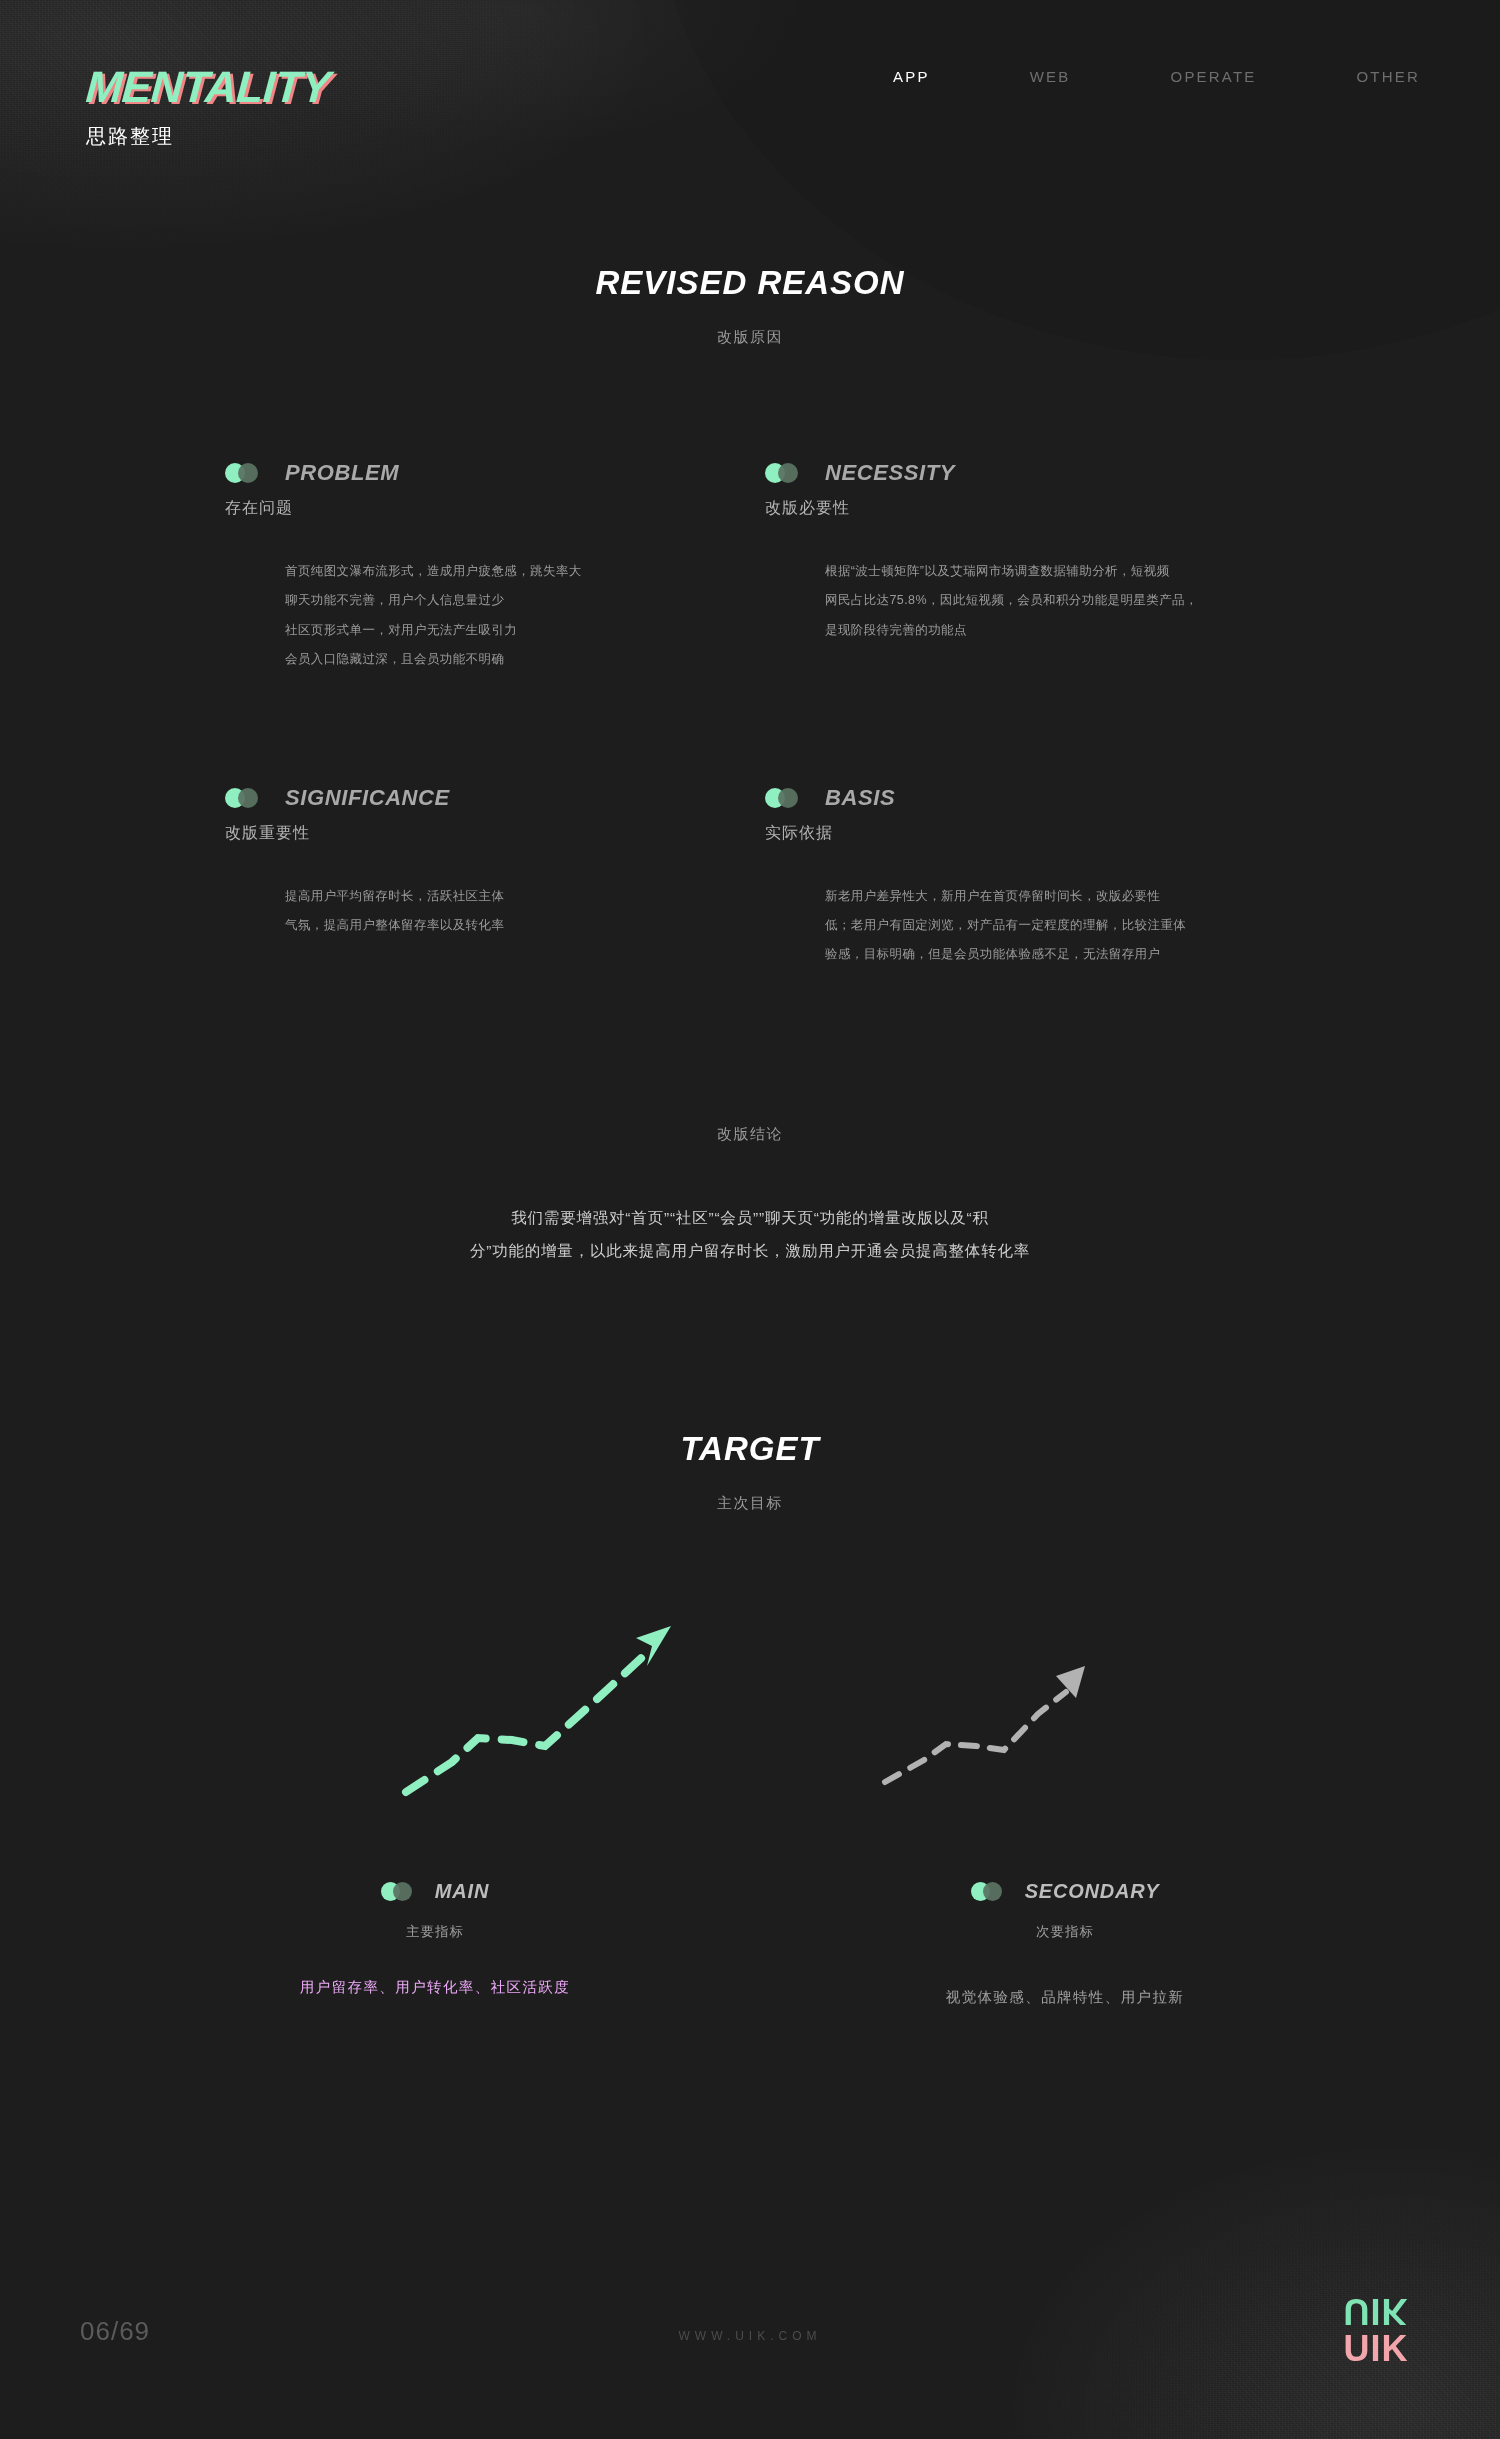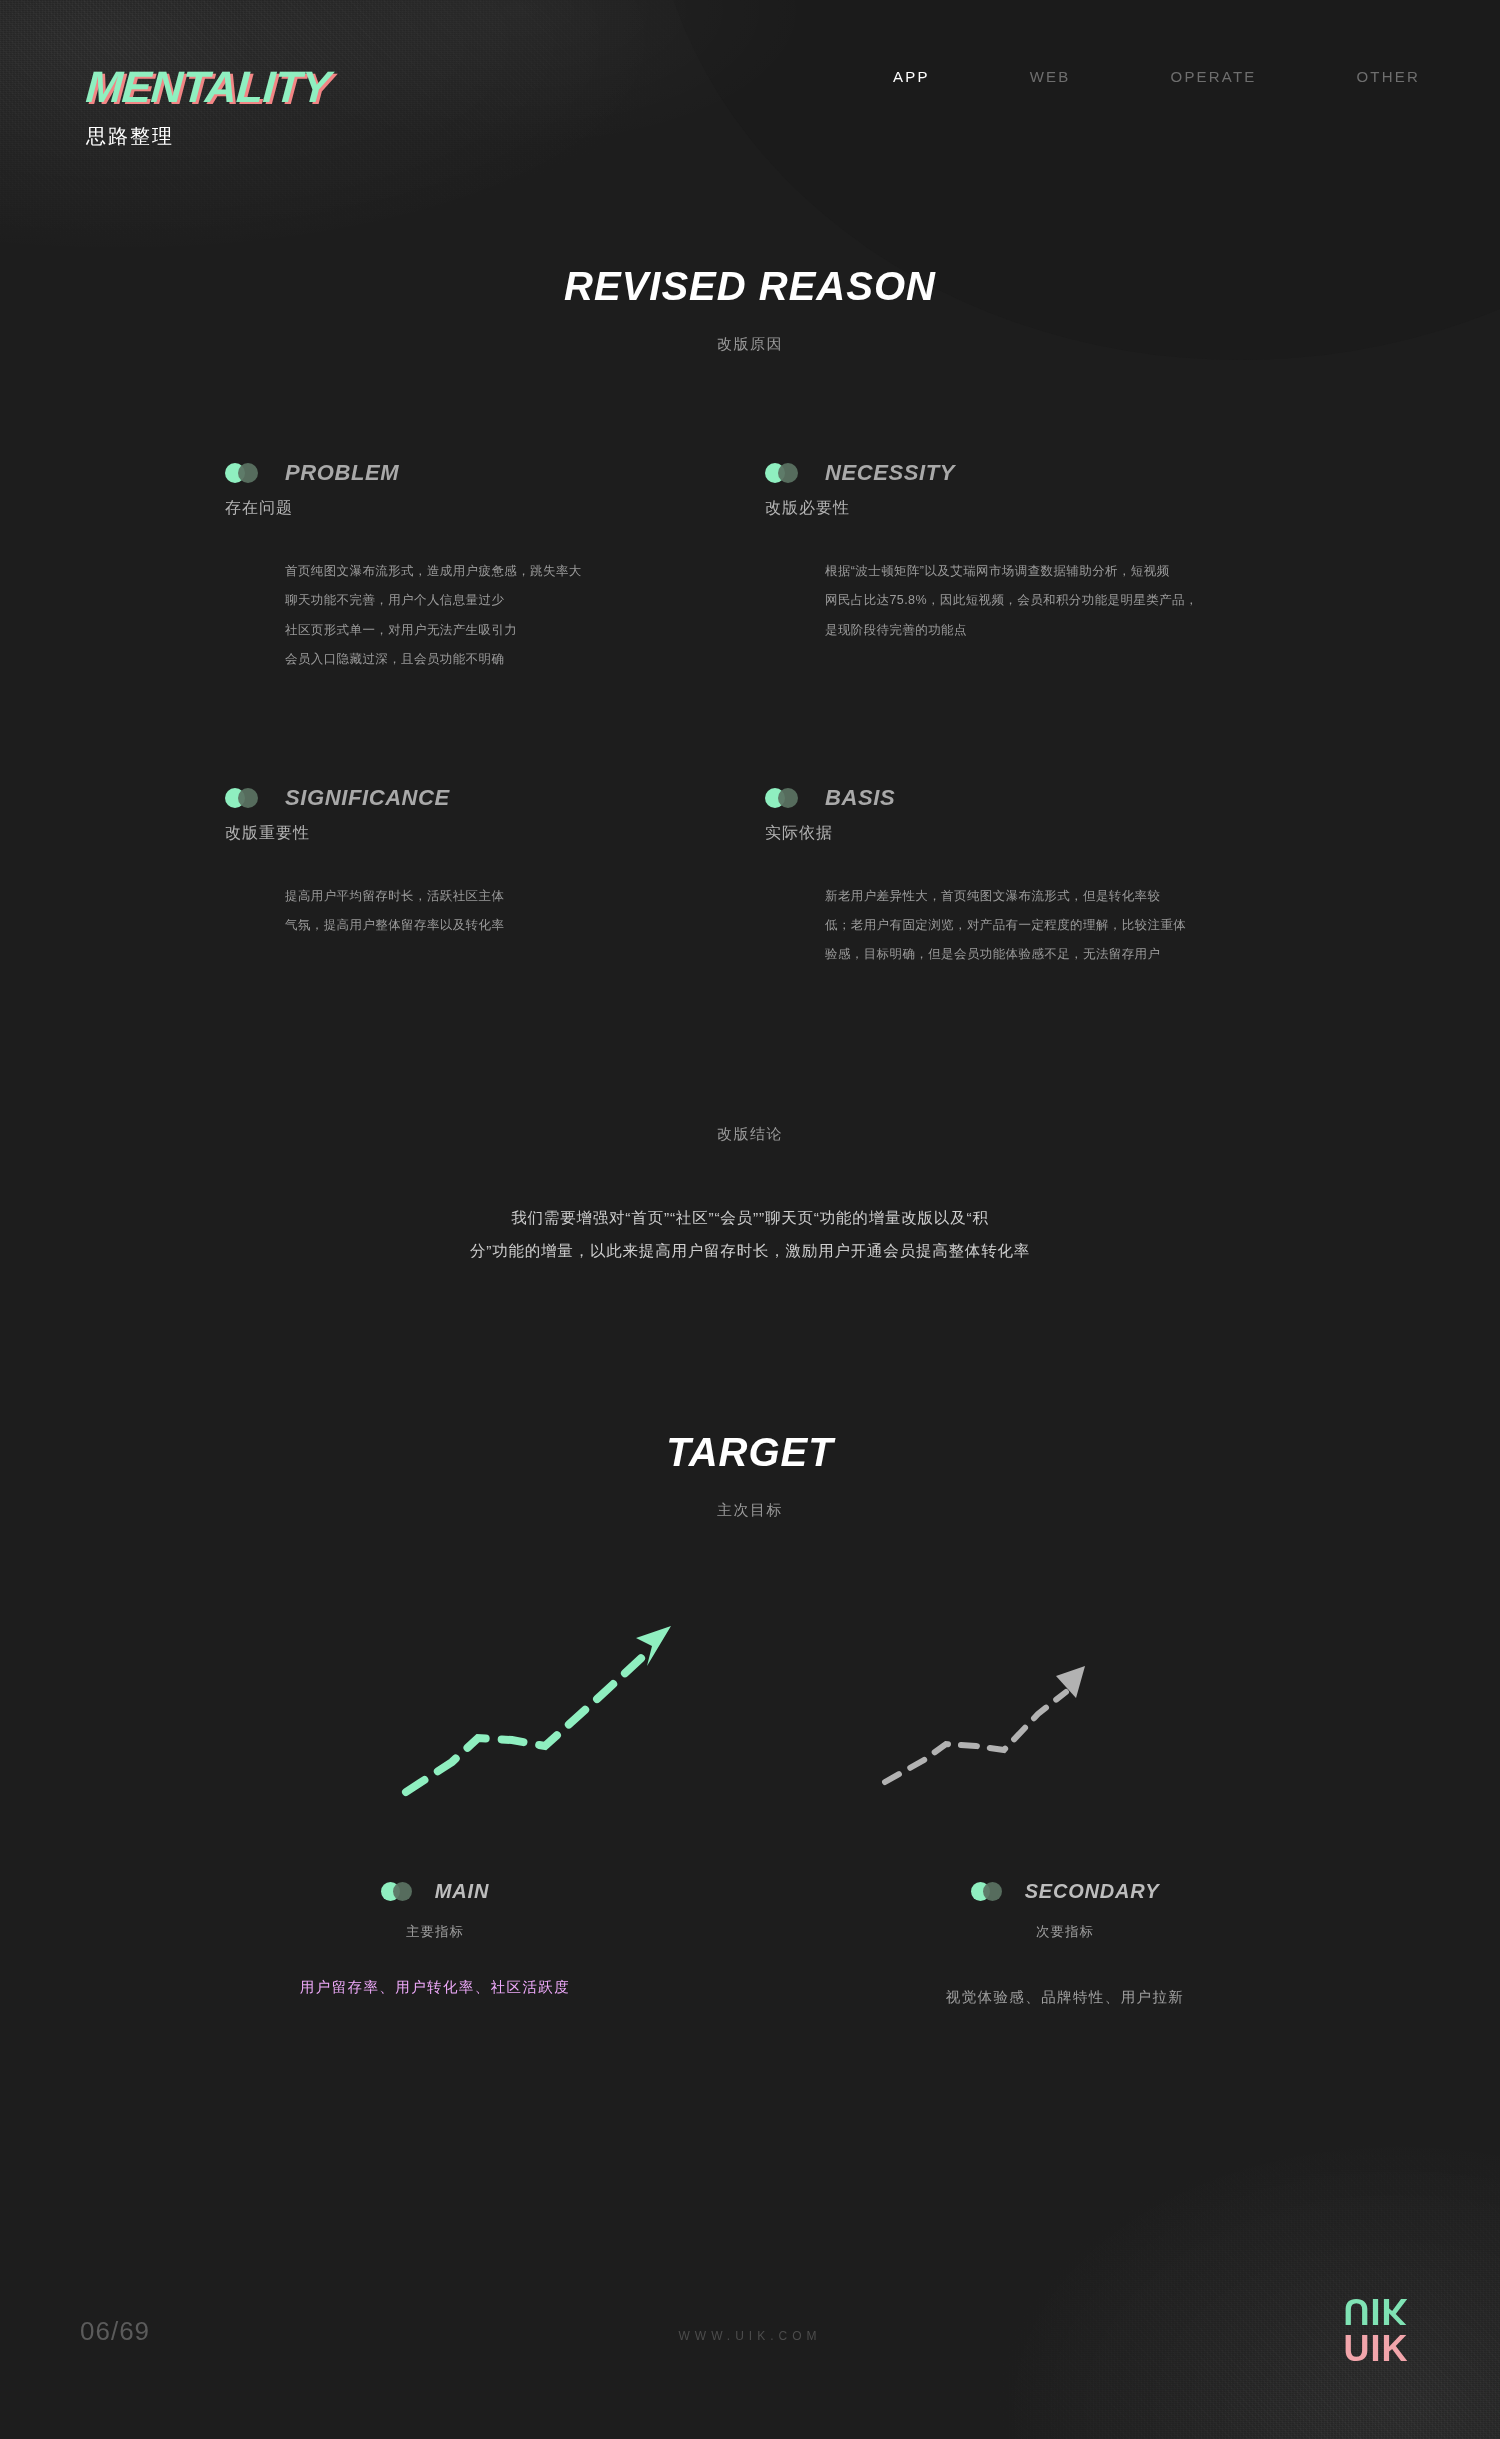--- a/index.html
+++ b/index.html
@@ -75,21 +75,21 @@
   nav { position:absolute; right:80px; top:68px; display:flex; align-items:center; }
   nav .nav-item {
     font-size:15px; letter-spacing:2.2px; color:#6e6e6e;
     margin-left:100px; cursor:pointer; white-space:nowrap;
   }
   nav .nav-item.active { color:#ffffff; }
 
   
   .sec-head { text-align:center; }
   .sec-title {
-    font-size:40px; font-weight:bold; font-style:italic; color:#ffffff;
+    font-size:33px; font-weight:bold; font-style:italic; color:#ffffff;
     letter-spacing:1px;
   }
   .sec-sub { margin-top:26px; font-size:15px; color:#9a9a9a; letter-spacing:1.5px; }
 
   #revised-reason { position:absolute; left:0; top:264px; width:100%; }
   #conclusion    { position:absolute; left:0; top:1099px; width:100%; }
   #target        { position:absolute; left:0; top:1430px; width:100%; }
 
   
   .cards {
@@ -261,21 +261,21 @@
     <div class="card wide">
       <div class="card-head">
         <span class="dot-pair">
           <span class="d1"></span>
             <span class="d2"></span>
         </span>
         <span class="card-title">BASIS</span>
       </div>
       <div class="card-sub">实际依据</div>
       <div class="card-body">
-        <p>新老用户差异性大，首页纯图文瀑布流形式，但是转化率较</p>
+        <p>新老用户差异性大，新用户在首页停留时间长，改版必要性</p>
         <p>低；老用户有固定浏览，对产品有一定程度的理解，比较注重体</p>
         <p>验感，目标明确，但是会员功能体验感不足，无法留存用户</p>
       </div>
     </div>
 
   </div>
 
   <section id="conclusion">
     <div class="sec-head">
       <div class="sec-sub">改版结论</div>

